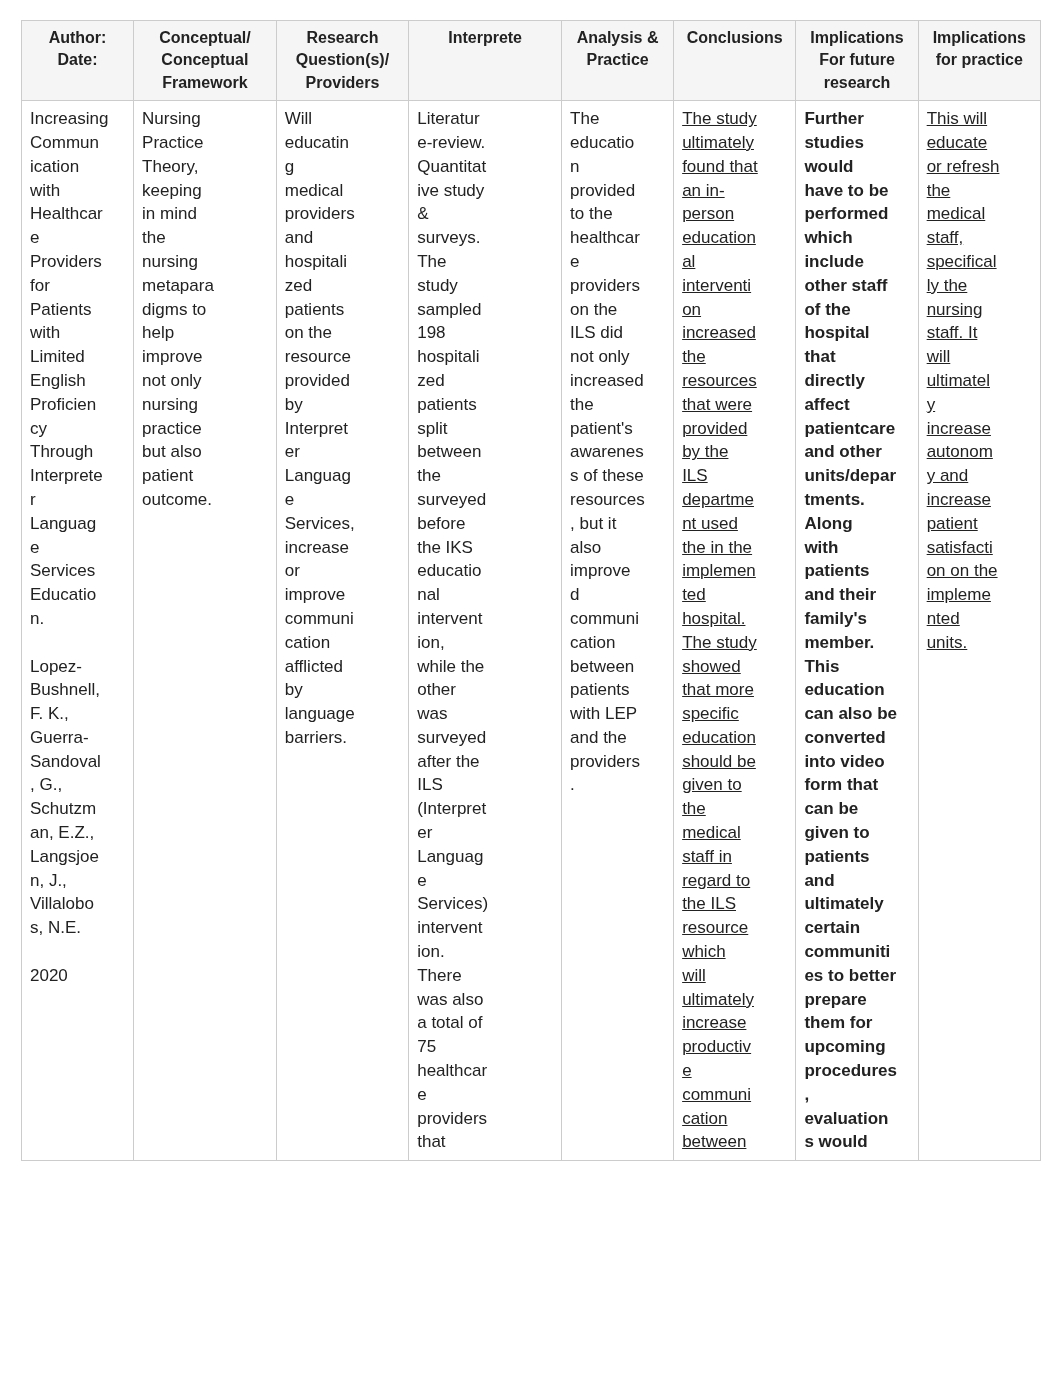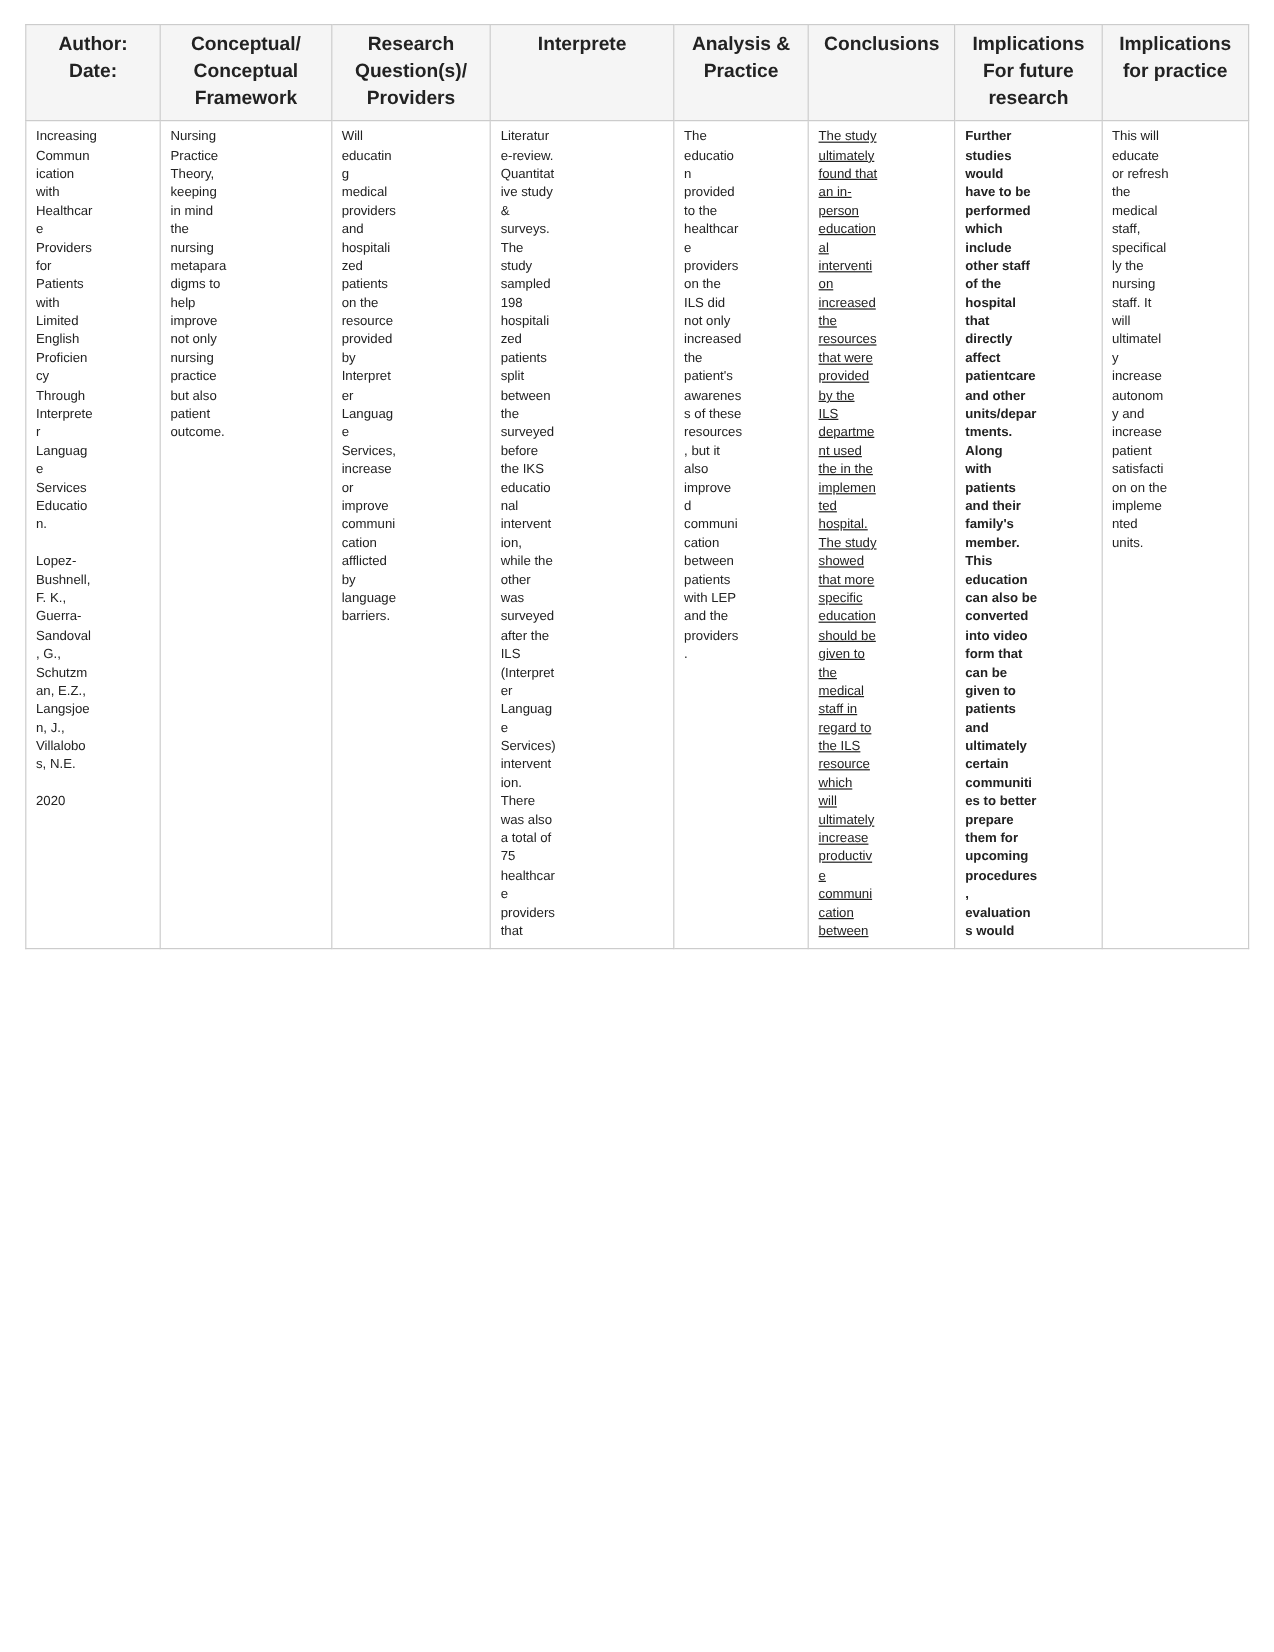--- a/index.html
+++ b/index.html
@@ -21,21 +21,21 @@
     }
     table {
       width: 100%;
       border-collapse: collapse;
       table-layout: fixed;
     }
     th, td {
       border: 1px solid #ccc;
       padding: 6px 8px;
       vertical-align: top;
-      font-size: 11px;
+      font-size: 17px;
       line-height: 1.4;
       word-break: break-word;
     }
     thead th {
       font-weight: bold;
       background: #f5f5f5;
       font-size: 16px;
     }
     col.col1 { width: 11%; }
     col.col2 { width: 14%; }
@@ -335,21 +335,21 @@
 certain
 communiti
 es to better
 prepare
 them for
 upcoming
 procedures
 ,
 evaluation
 s would</td>
-        <td style="white-space: pre-wrap;">This will
+        <td style="white-space: pre-wrap; text-decoration: underline;">This will
 educate
 or refresh
 the
 medical
 staff,
 specifical
 ly the
 nursing
 staff. It
 will

